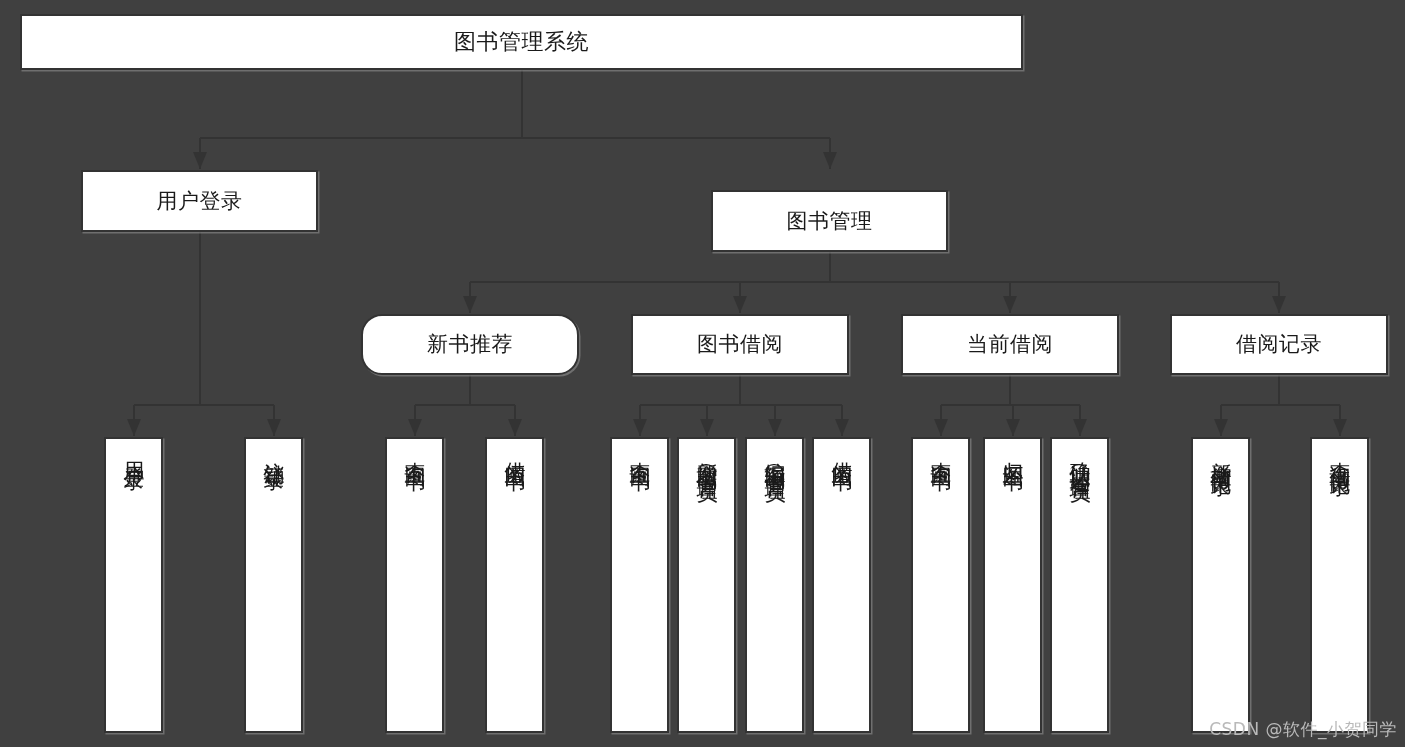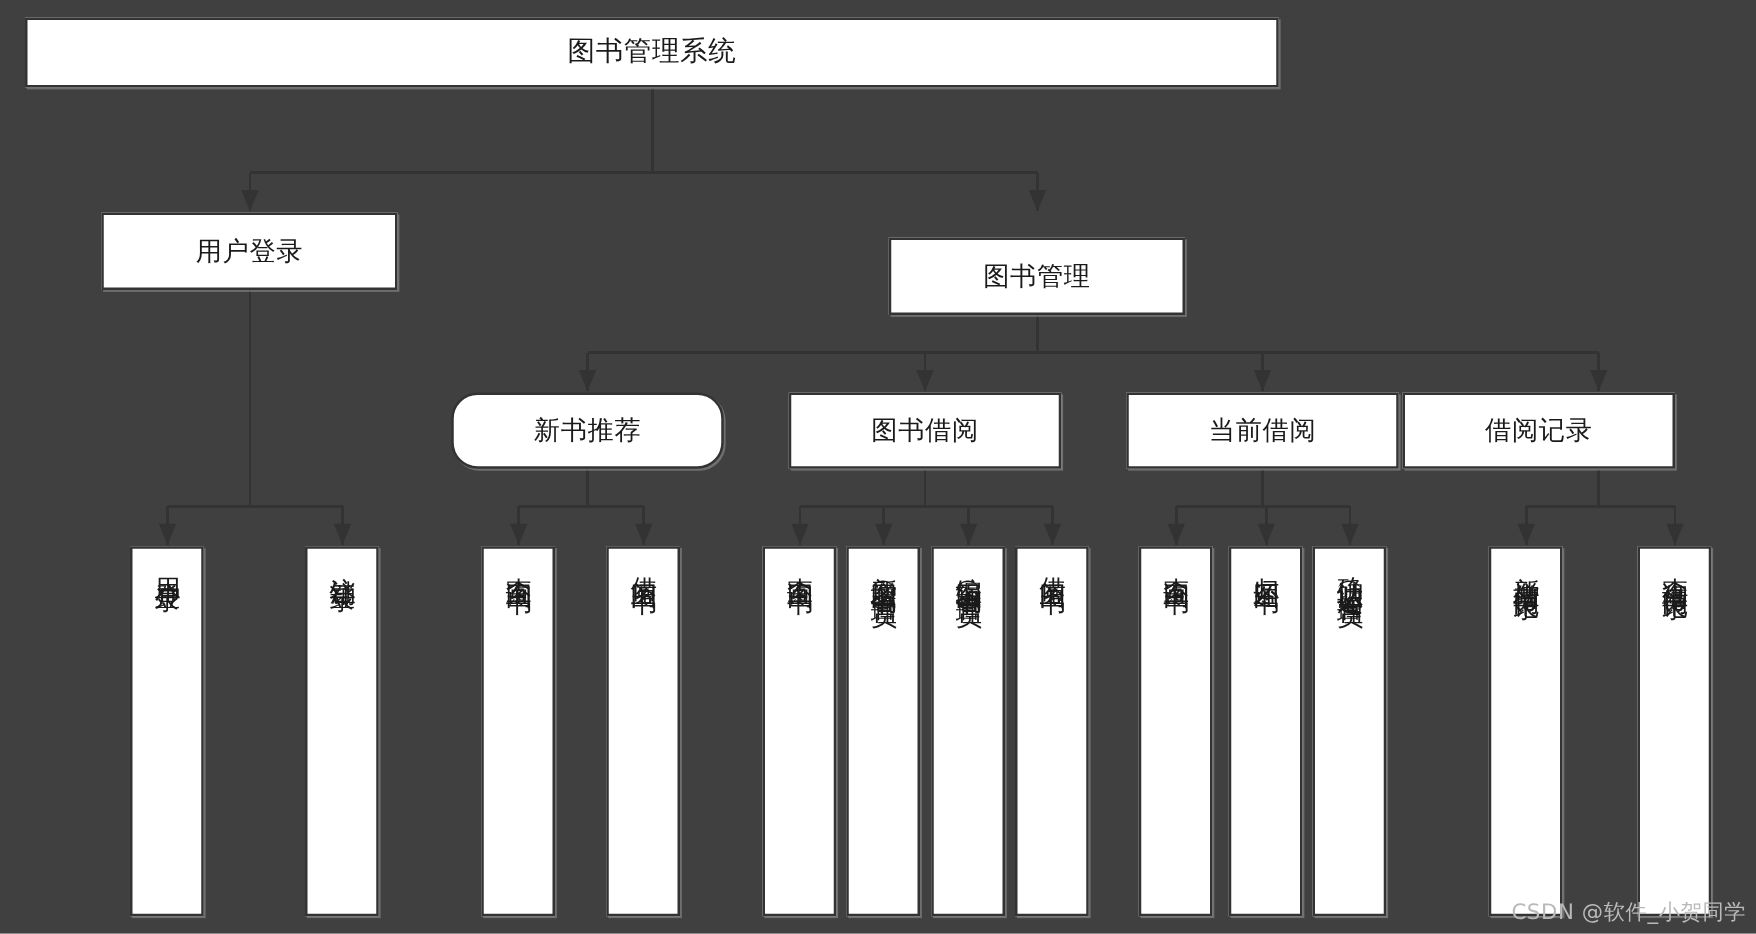--- a/index.html
+++ b/index.html
@@ -143,21 +143,21 @@
       </div>
       <div class="node branch" id="node-l3a" style="left: 361px; top: 314px; width: 218px; height: 61px; border-radius: 21px;">
         <span class="label">新书推荐</span>
       </div>
       <div class="node branch" id="node-l3b" style="left: 631px; top: 314px; width: 218px; height: 61px;">
         <span class="label">图书借阅</span>
       </div>
       <div class="node branch" id="node-l3c" style="left: 901px; top: 314px; width: 218px; height: 61px;">
         <span class="label">当前借阅</span>
       </div>
-      <div class="node branch" id="node-l3d" style="left: 1122px; top: 314px; width: 218px; height: 61px;">
+      <div class="node branch" id="node-l3d" style="left: 1170px; top: 314px; width: 218px; height: 61px;">
         <span class="label">借阅记录</span>
       </div>
       <div class="node leaf" id="node-f1" style="left: 104px; top: 437px; width: 59px; height: 296px;">
         <span class="label">用户登录</span>
       </div>
       <div class="node leaf" id="node-f2" style="left: 244px; top: 437px; width: 59px; height: 296px;">
         <span class="label">注销登录</span>
       </div>
       <div class="node leaf" id="node-f3" style="left: 385px; top: 437px; width: 59px; height: 296px;">
         <span class="label">查询图书</span>

